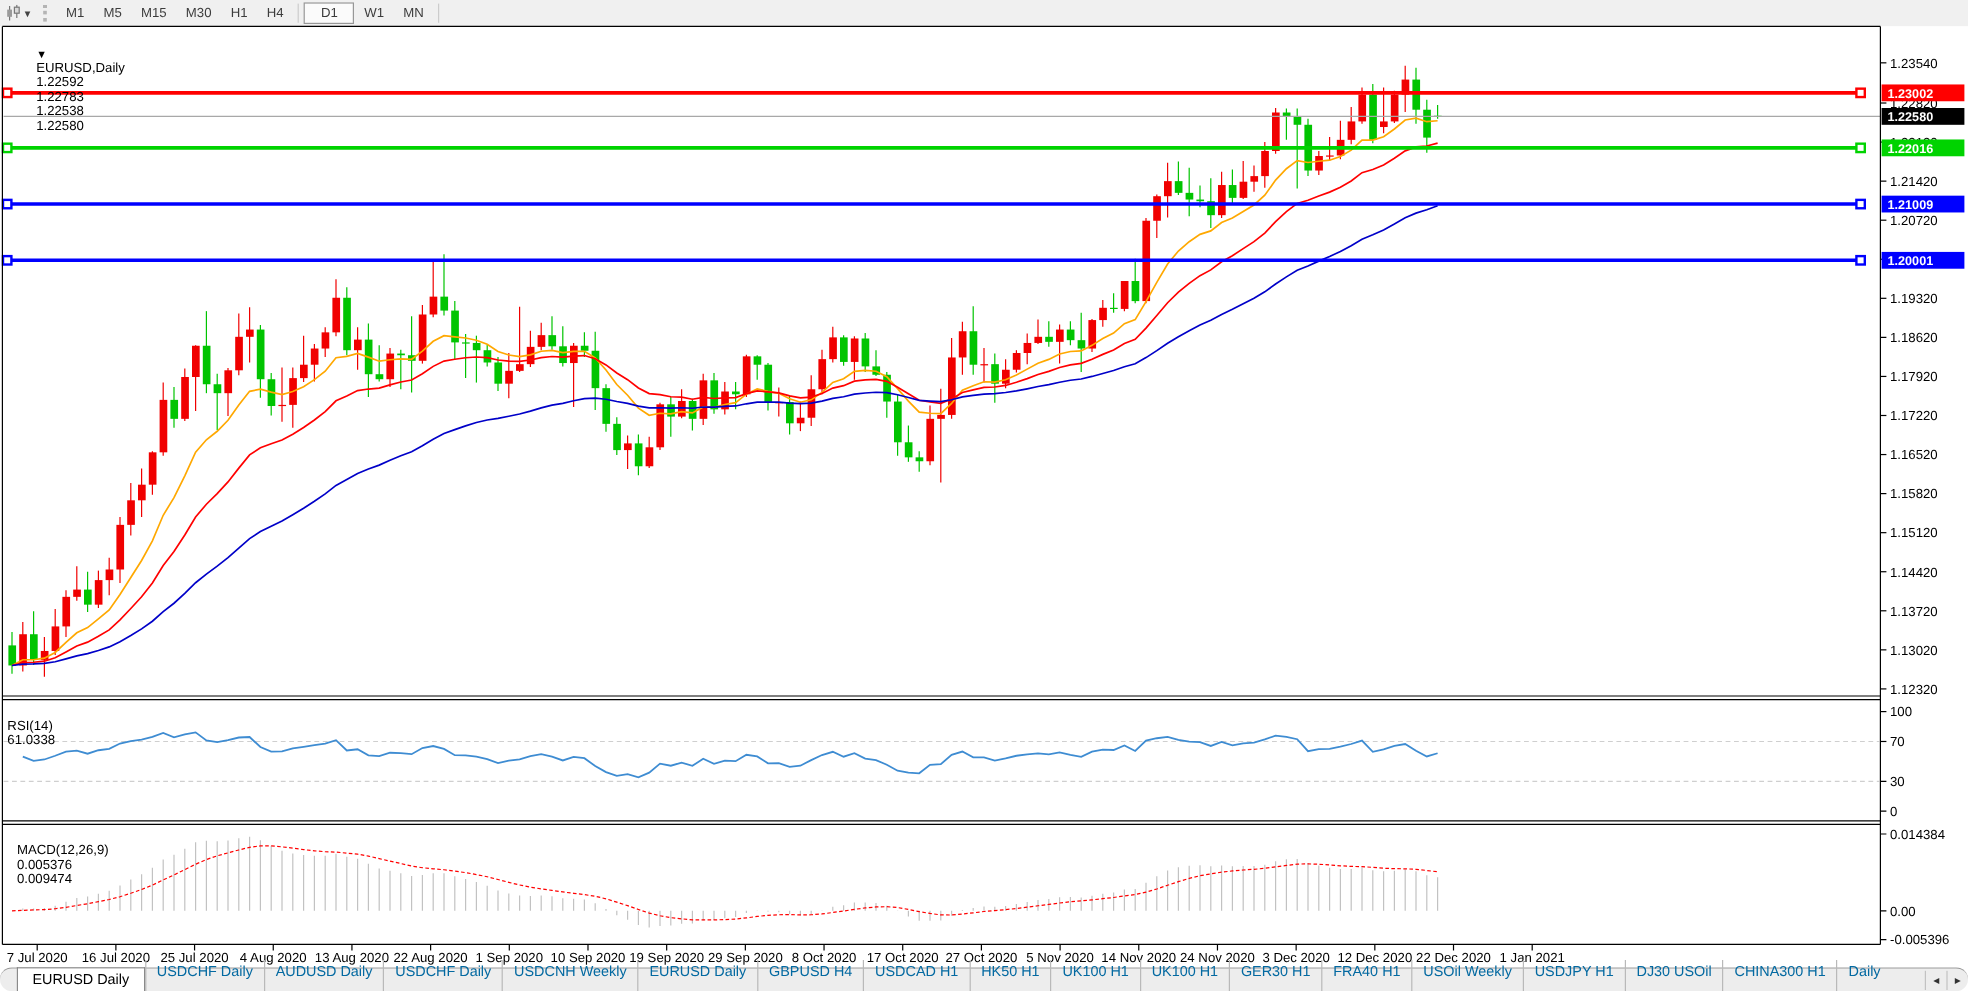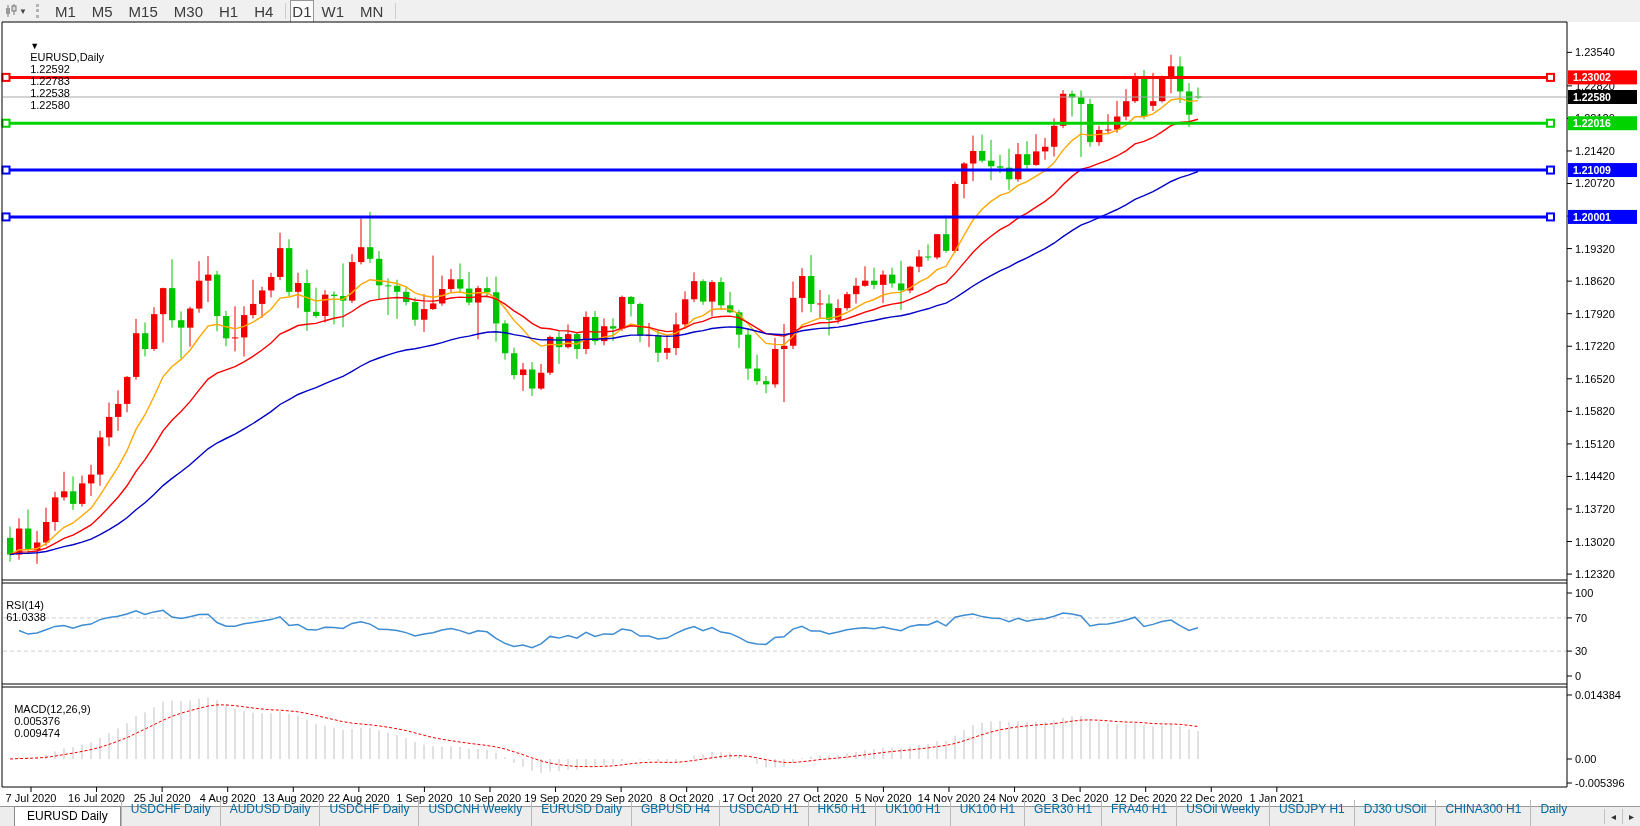--- a/index.html
+++ b/index.html
@@ -3,32 +3,32 @@
 <meta charset="utf-8">
 <style>
   html,body{margin:0;padding:0;width:1640px;height:826px;overflow:hidden;background:#fff;
     font-family:"Liberation Sans",sans-serif;-webkit-font-smoothing:none;}
   
   #toolbar{position:absolute;top:0;left:0;width:1640px;height:22px;background:#f0f0f0;
     display:flex;align-items:center;}
   .tool-icon{display:flex;align-items:center;margin-left:4px;}
   .caret{font-size:8px;color:#444;margin:0 3px 0 1px;}
   .handle{width:0;height:14px;border-left:3px dotted #b4b4b4;margin:0 8px 0 6px;}
-  .tf{font-size:15px;color:#3c3c3c;padding:3px 8px;letter-spacing:0;}
-  .tf.active{background:#fbfbfb;border:1px solid #979797;padding:2px 1px;}
+  .tf{font-size:11px;color:#3c3c3c;padding:3px 8px;letter-spacing:0;}
+  .tf.active{background:#fbfbfb;border:1px solid #979797;padding:2px 13px;}
   .vsep{width:1px;height:16px;background:#cccccc;margin:0 4px;}
   
   .overlay-label{position:absolute;font-size:11px;color:#000;white-space:pre;z-index:5;}
   #titlebar span{margin-right:4px;}
   .tri{font-size:9px;margin-right:3px;}
   
   .pane{position:absolute;background:transparent;z-index:4;}
   
   #tabbar{position:absolute;left:0;bottom:0;width:1640px;height:19px;background:#ededed;
-    border-top:1px solid #989898;display:flex;align-items:center;font-size:12px;z-index:6;}
+    border-top:1px solid #989898;display:flex;align-items:center;font-size:12px;z-index:6;border-radius:10px;}
   .tab{padding:2px 9px 18px 9px;color:#0369a1;border-left:1px solid #b9b9b9;white-space:nowrap;}
   .tab.active{background:#ffffff;border:1px solid #8a8a8a;border-bottom:none;margin-left:14px;
     color:#000;padding:2px 12px 4px 12px;}
   #tab-scrollers{margin-left:auto;display:flex;align-items:center;}
   .scroller{font-size:10px;color:#333;padding:2px 6px;border-left:1px solid #c2c2c2;}
   svg{position:absolute;top:0;left:0;z-index:1;}
 </style>
 </head>
 <body>
 

